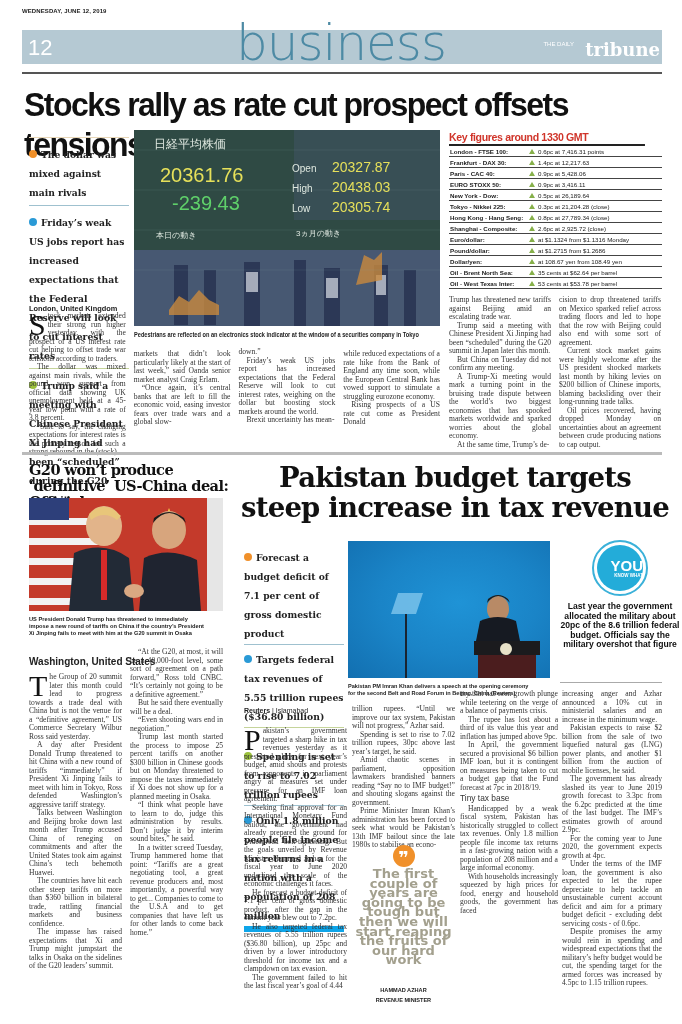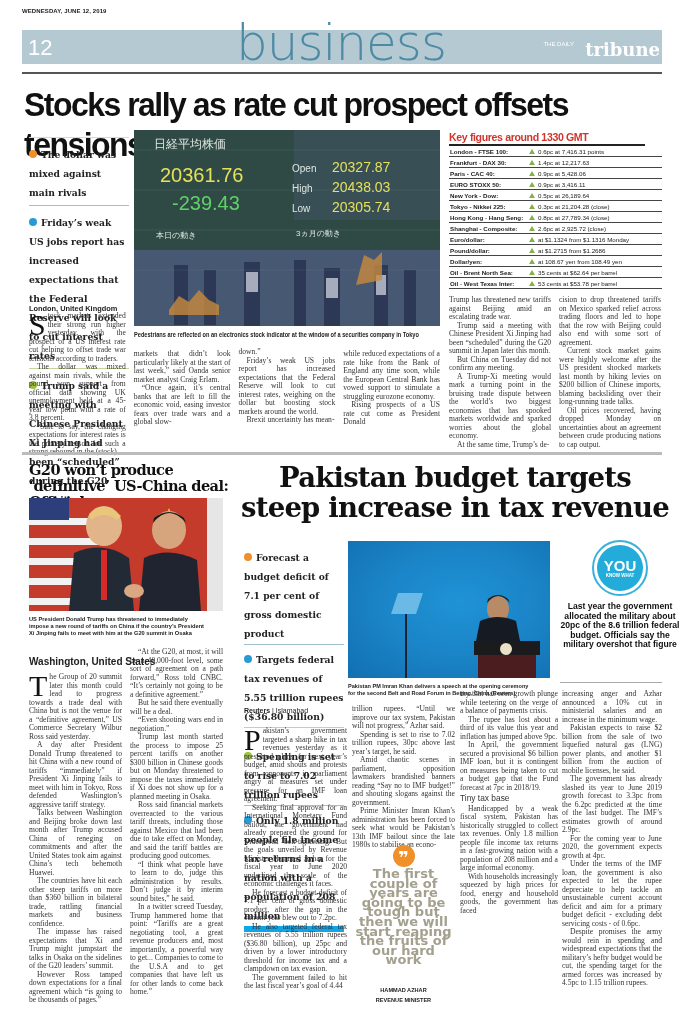--- a/index.html
+++ b/index.html
@@ -56,21 +56,21 @@
   #g20-body{left:29px;top:648px;width:194px}
 
   
   #pk-head{left:240px;top:462px;width:430px;text-align:center;font-family:"DejaVu Serif",serif;font-size:27.5px;line-height:30px;color:#111;letter-spacing:-0.8px}
   #pk-bullets{left:244px;top:543px;width:100px}
   #pk-byline{left:244px;top:707px;font-size:7px}
   #pk-photo{left:348px;top:541px;width:202px;height:137px;background:radial-gradient(ellipse at 55% 45%,#1f93d6 0%,#1a84c7 50%,#126fb0 100%);overflow:hidden}
   #pk-caption{left:348px;top:682px;width:210px;font-size:6.2px;line-height:7.2px;font-weight:bold;font-family:"Liberation Sans",sans-serif;transform:scaleX(0.9);transform-origin:left}
   #youknow{left:560px;top:540px;width:120px}
   #yk-circle{margin:0 auto;width:56px;height:56px;border-radius:50%;border:2px solid #3bb1d9;padding:3px}
-  #yk-inner{width:100%;height:100%;border-radius:50%;background:#23acd9;display:flex;flex-direction:column;align-items:center;justify-content:center;color:#fff;font-family:"Liberation Sans",sans-serif}
+  #yk-inner{width:100%;height:100%;border-radius:50%;background:#23acd9;display:flex;flex-direction:column;align-items:flex-end;justify-content:center;color:#fff;font-family:"Liberation Sans",sans-serif}
   #yk-inner .big{font-size:15px;font-weight:bold;line-height:15px}
   #yk-inner .small{font-size:4.5px;font-weight:bold}
   #yk-text{margin-top:6px;text-align:center;font-family:"Liberation Sans",sans-serif;font-weight:bold;font-size:8.6px;line-height:9.6px;color:#111}
   #yk-rule{left:560px;top:682px;width:102px;height:1px;background:#aaa}
   #pk-col1{left:244px;top:727px;width:103px}
   #pk-col2{left:352px;top:705px;width:103px}
   #pk-col3{left:460px;top:690px;width:98px}
   #pk-col4{left:562px;top:690px;width:100px}
   #quote{left:352px;top:845px;width:103px;text-align:center}
   #quote-mark{width:22px;height:22px;border-radius:50%;background:#f0902a;color:#fff;margin:0 auto;font-size:18px;line-height:26px;font-weight:bold;font-family:"DejaVu Sans",sans-serif}
@@ -283,30 +283,28 @@
 <div id="g20-body" class="abs body-text">
   <div class="cols" style="gap:8px">
     <div class="col" style="width:93px;margin-top:25px">
       <span class="dropcap">T</span>
       <div id="g-c1">
           <p class="noindent">he Group of 20 summit later this month could lead to progress towards a trade deal with China but is not the venue for a “definitive agreement,” US Commerce Secretary Wilbur Ross said yesterday.</p>
           <p>A day after President Donald Trump threatened to hit China with a new round of tariffs “immediately” if President Xi Jinping fails to meet with him in Tokyo, Ross defended Washington’s aggressive tariff strategy.</p>
           <p>Talks between Washington and Beijing broke down last month after Trump accused China of reneging on commitments and after the United States took aim against China’s tech behemoth Huawei.</p>
           <p>The countries have hit each other steep tariffs on more than $360 billion in bilateral trade, rattling financial markets and business confidence.</p>
           <p>The impasse has raised expectations that Xi and Trump might jumpstart the talks in Osaka on the sidelines of the G20 leaders’ summit.</p>
-          <p>However Ross tamped down expectations for a final agreement which “is going to be thousands of pages.”</p>
         </div>
     </div>
     <div class="col" style="width:93px">
         <div id="g-c2">
           <p>“At the G20, at most, it will be a 40,000-foot level, some sort of agreement on a path forward,” Ross told CNBC. “It’s certainly not going to be a definitive agreement.”</p>
           <p>But he said there eventually will be a deal.</p>
           <p>“Even shooting wars end in negotiation.”</p>
           <p>Trump last month started the process to impose 25 percent tariffs on another $300 billion in Chinese goods but on Monday threatened to impose the taxes immediately if Xi does not show up for a planned meeting in Osaka.</p>
-          <p>Ross said financial markets overreacted to the various tariff threats, including those against Mexico that had been due to take effect on Monday, and said the tariff battles are producing good outcomes.</p>
           <p>“I think what people have to learn to do, judge this administration by results. Don’t judge it by interim sound bites,” he said.</p>
           <p>In a twitter screed Tuesday, Trump hammered home that point: “Tariffs are a great negotiating tool, a great revenue producers and, most importantly, a powerful way to get... Companies to come to the U.S.A and to get companies that have left us for other lands to come back home.”</p>
         </div>
       </div>
   </div>
 </div>
 
 <h2 id="pk-head" class="abs">Pakistan budget targets steep increase in tax revenue</h2>
 <div id="pk-bullets" class="abs bullets">
   <div class="item" style="padding:3px 0 3px;border-top:none"><span class="dot" style="background:#f0902a"></span><span class="bullet-text">Forecast a budget deficit of 7.1 per cent of gross domestic product</span></div>

